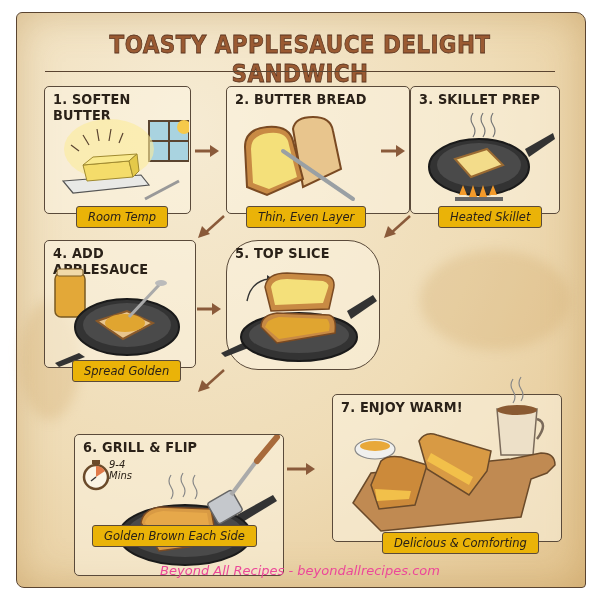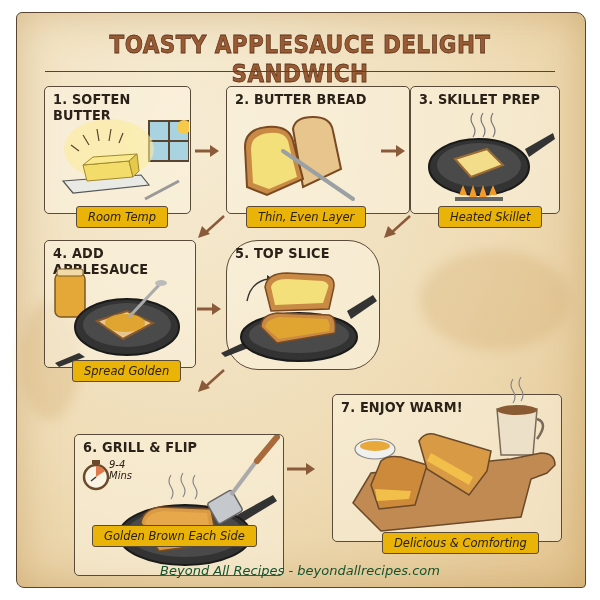--- a/index.html
+++ b/index.html
@@ -12,21 +12,21 @@
   .title{position:absolute;left:0;width:600px;top:30px;text-align:center;
     font-family:"DejaVu Sans",sans-serif;font-weight:bold;font-size:25px;letter-spacing:0.5px;
     color:#9a5a32;transform:scaleX(0.86);-webkit-text-stroke:0.8px #5a3520;}
   .title-rule{position:absolute;left:45px;width:510px;top:71px;height:0;border-top:1.5px solid #5a4430;}
   .panel{position:absolute;border:1.6px solid #5a4a3a;border-radius:5px;background:rgba(252,244,226,.55);}
   .panel-title{position:absolute;left:8px;top:4px;font-family:"DejaVu Sans",sans-serif;font-size:14px;font-weight:bold;color:#2a2118;letter-spacing:0.2px;transform:scaleX(0.92);transform-origin:left;}
   .caption{position:absolute;border:1.4px solid #5a4a3a;background:#eab308;border-radius:3px;
     font-family:"DejaVu Sans",sans-serif;font-style:oblique;font-size:11.5px;color:#2a2118;
     padding:3px 11px;white-space:nowrap;}
   .arrow{position:absolute;}
-  .footer{position:absolute;left:0;width:600px;top:563px;text-align:center;font-family:"DejaVu Sans",sans-serif;font-style:oblique;font-size:13px;color:#14532d;}
+  .footer{position:absolute;left:0;width:600px;top:563px;text-align:center;font-family:"DejaVu Sans",sans-serif;font-style:oblique;font-size:13px;color:#ec4899;}
   .art{position:absolute;}
 </style>
 </head>
 <body>
 
 <div class="paper"></div>
 <div class="stain" style="left:420px;top:250px;width:150px;height:100px;"></div>
 <div class="stain" style="left:20px;top:300px;width:60px;height:120px;"></div>
 
 <div class="title">TOASTY APPLESAUCE DELIGHT SANDWICH</div>

